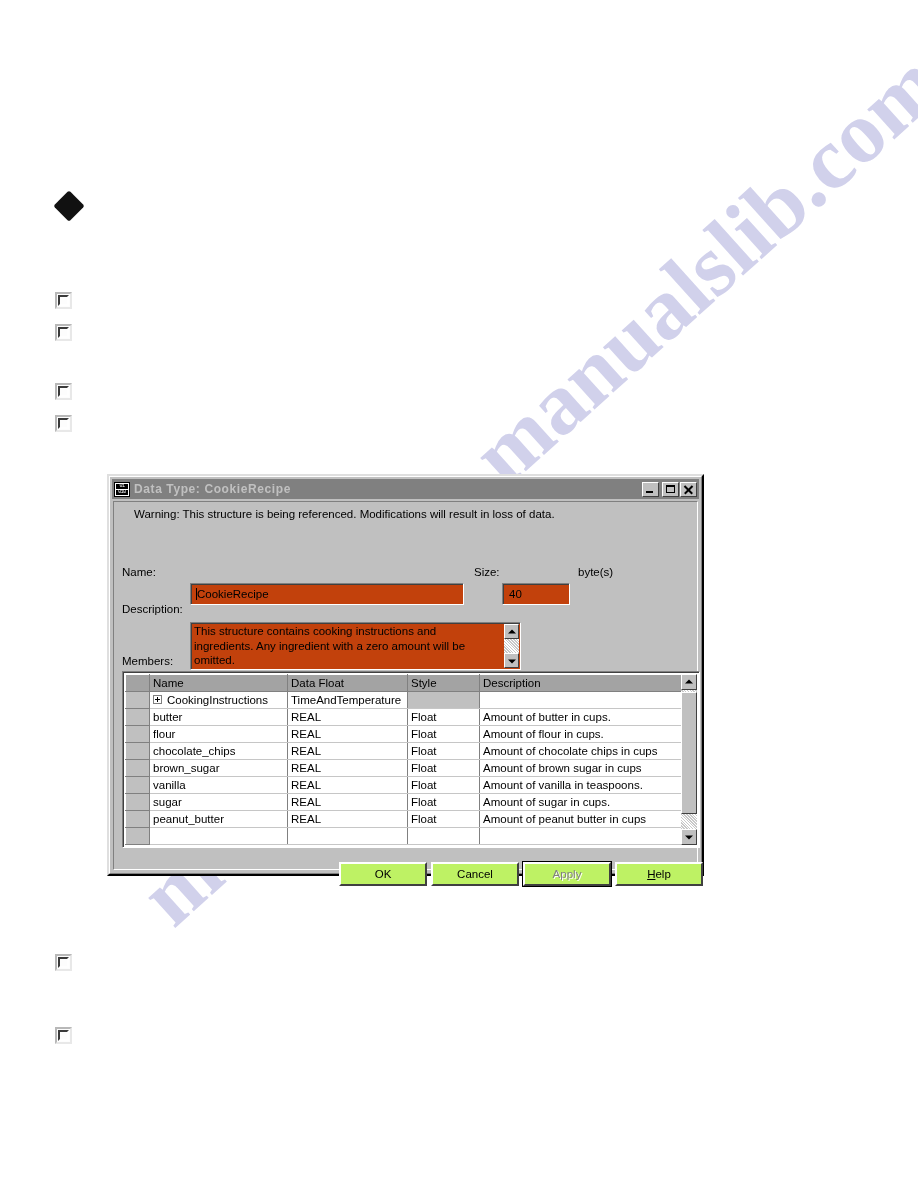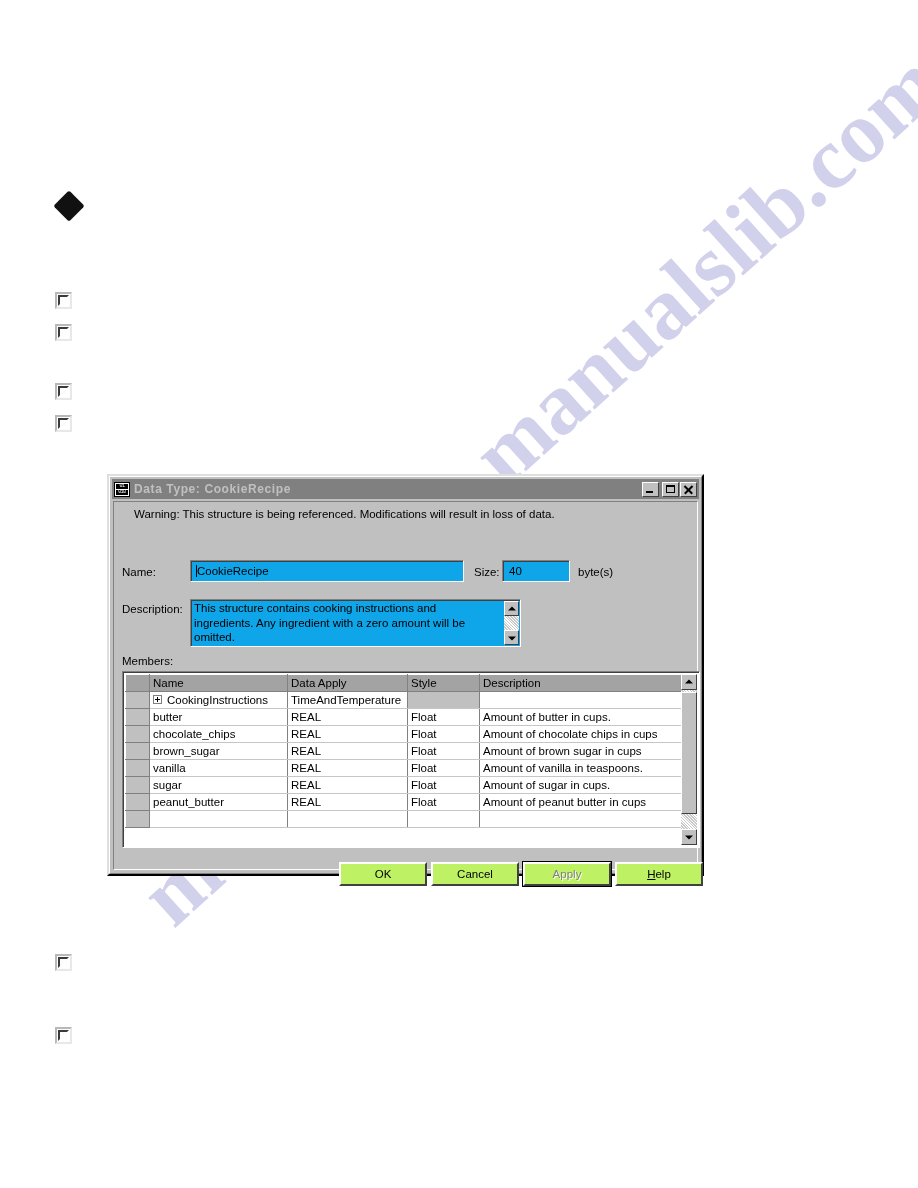--- a/index.html
+++ b/index.html
@@ -182,27 +182,28 @@
 
   .warning {
     position: absolute;
     left: 20px; top: 6px;
     font-size: 11.5px;
     white-space: nowrap;
   }
   .lbl { position: absolute; font-size: 11.5px; }
 
   .sunken {
-    background: #0ea5e9;
+    background: #c2410c;
     box-sizing: border-box;
     border-top: 1px solid #808080;
     border-left: 1px solid #808080;
     border-right: 1px solid #ffffff;
     border-bottom: 1px solid #ffffff;
     box-shadow: inset 1px 1px 0 #404040;
+    margin-top: 23px;
   }
   .field {
     position: absolute;
     font-size: 11.5px;
     padding: 2px 0 0 3px;
     white-space: nowrap;
     overflow: hidden;
     color: #000;
   }
   .caret {
@@ -463,39 +464,46 @@
               <col style="width:24px">
               <col style="width:138px">
               <col style="width:120px">
               <col style="width:72px">
               <col style="width:202px">
             </colgroup>
             <thead>
               <tr>
                 <th class="corner"></th>
                 <th>Name</th>
-                <th>Data Apply</th>
+                <th>Data Float</th>
                 <th>Style</th>
                 <th>Description</th>
               </tr>
             </thead>
             <tbody>
               <tr>
                 <td class="sel"></td>
                 <td><span class="expander"></span><span>CookingInstructions</span></td>
                 <td>TimeAndTemperature</td>
                 <td class="disabled"></td>
                 <td></td>
               </tr>
               <tr>
                 <td class="sel"></td>
                 <td class="indent">butter</td>
                 <td>REAL</td>
                 <td>Float</td>
                 <td>Amount of butter in cups.</td>
+              </tr>
+              <tr>
+                <td class="sel"></td>
+                <td class="indent">flour</td>
+                <td>REAL</td>
+                <td>Float</td>
+                <td>Amount of flour in cups.</td>
               </tr>
               <tr>
                 <td class="sel"></td>
                 <td class="indent">chocolate_chips</td>
                 <td>REAL</td>
                 <td>Float</td>
                 <td>Amount of chocolate chips in cups</td>
               </tr>
               <tr>
                 <td class="sel"></td>

